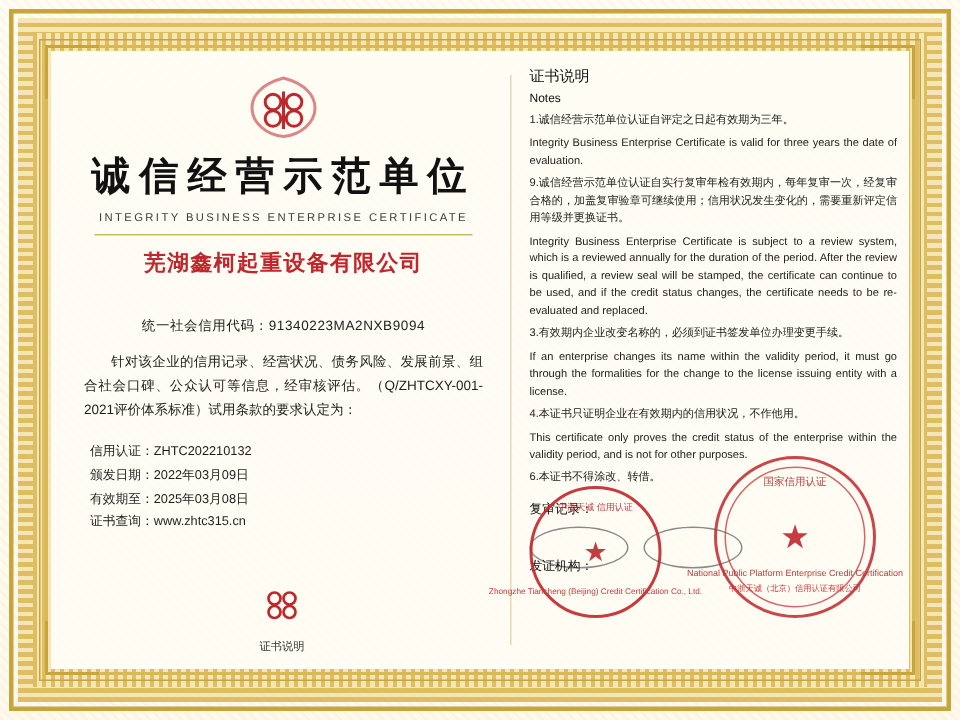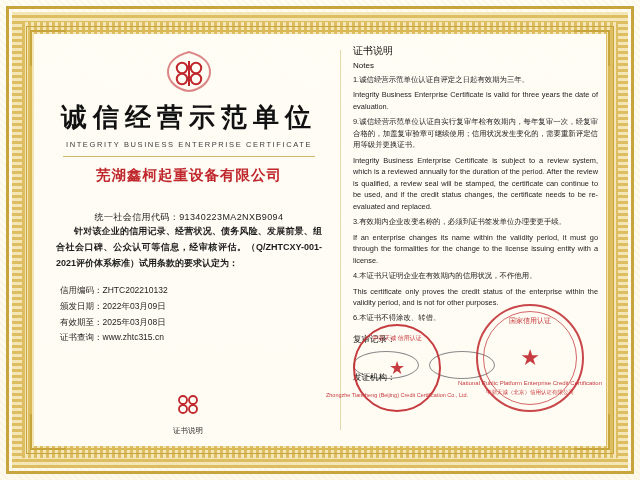--- a/index.html
+++ b/index.html
@@ -35,21 +35,21 @@
 
   .logo{display:flex;justify-content:center;margin-top:4px;}
   .logo svg{display:block;}
 
   .title{margin-top:6px;text-align:center;font-family:"Liberation Serif",serif;font-weight:bold;
          font-size:26px;letter-spacing:6px;color:#111;}
   .title-en{margin-top:5px;text-align:center;font-size:7.5px;letter-spacing:1.6px;color:#3b3b3b;}
   .rule{margin:7px auto 0;width:252px;height:1px;background:#cbb濃;background:#cdb86a;}
   .company{margin-top:9px;text-align:center;font-size:14.5px;font-weight:bold;color:#c0272d;letter-spacing:1px;}
   .code{margin-top:26px;text-align:center;font-size:9px;color:#222;letter-spacing:.4px;}
-  .body-text{font-size:9px;line-height:1.75;color:#1d1d1d;text-align:justify;padding:0 10px;text-indent:18px;font-weight:bold;}
+  .body-text{margin-top:10px;font-size:9px;line-height:1.75;color:#1d1d1d;text-align:justify;padding:0 10px;text-indent:18px;}
   .grade{margin-top:10px;text-align:center;font-family:"Liberation Serif",serif;font-weight:bold;font-size:36px;
          color:#c0272d;letter-spacing:8px;}
   .meta{margin-top:12px;padding-left:14px;font-size:8.5px;line-height:1.85;color:#1d1d1d;}
 
   .badges{position:absolute;left:0;right:0;bottom:6px;display:flex;justify-content:center;gap:56px;}
   .badge{text-align:center;}
   .badge .cap{margin-top:3px;font-size:7.5px;color:#333;}
   .qr{width:40px;height:40px;background:
       repeating-linear-gradient(0deg,#111 0 2px,#fff 2px 4px),
       repeating-linear-gradient(90deg,#111 0 2px,#fff 2px 4px);
@@ -118,21 +118,21 @@
       <div class="company">芜湖鑫柯起重设备有限公司</div>
 
       <div class="code">
         <span>统一社会信用代码：</span><span>91340223MA2NXB9094</span>
       </div>
 
       <div class="body-text">针对该企业的信用记录、经营状况、债务风险、发展前景、组合社会口碑、公众认可等信息，经审核评估。（Q/ZHTCXY-001-2021评价体系标准）试用条款的要求认定为：</div>
 
 
       <div class="meta">
-        <div>信用编码：ZHTC202210132</div>
+        <div>信用认证：ZHTC202210132</div>
         <div>颁发日期：2022年03月09日</div>
         <div>有效期至：2025年03月08日</div>
         <div>证书查询：www.zhtc315.cn</div>
       </div>
 
       <div class="badges">
         <div class="badge">
           <svg width="34" height="30" viewBox="0 0 34 30" aria-hidden="true">
             <g fill="none" stroke="#c0272d" stroke-width="1.8">
               <circle cx="12" cy="11" r="4"></circle>

